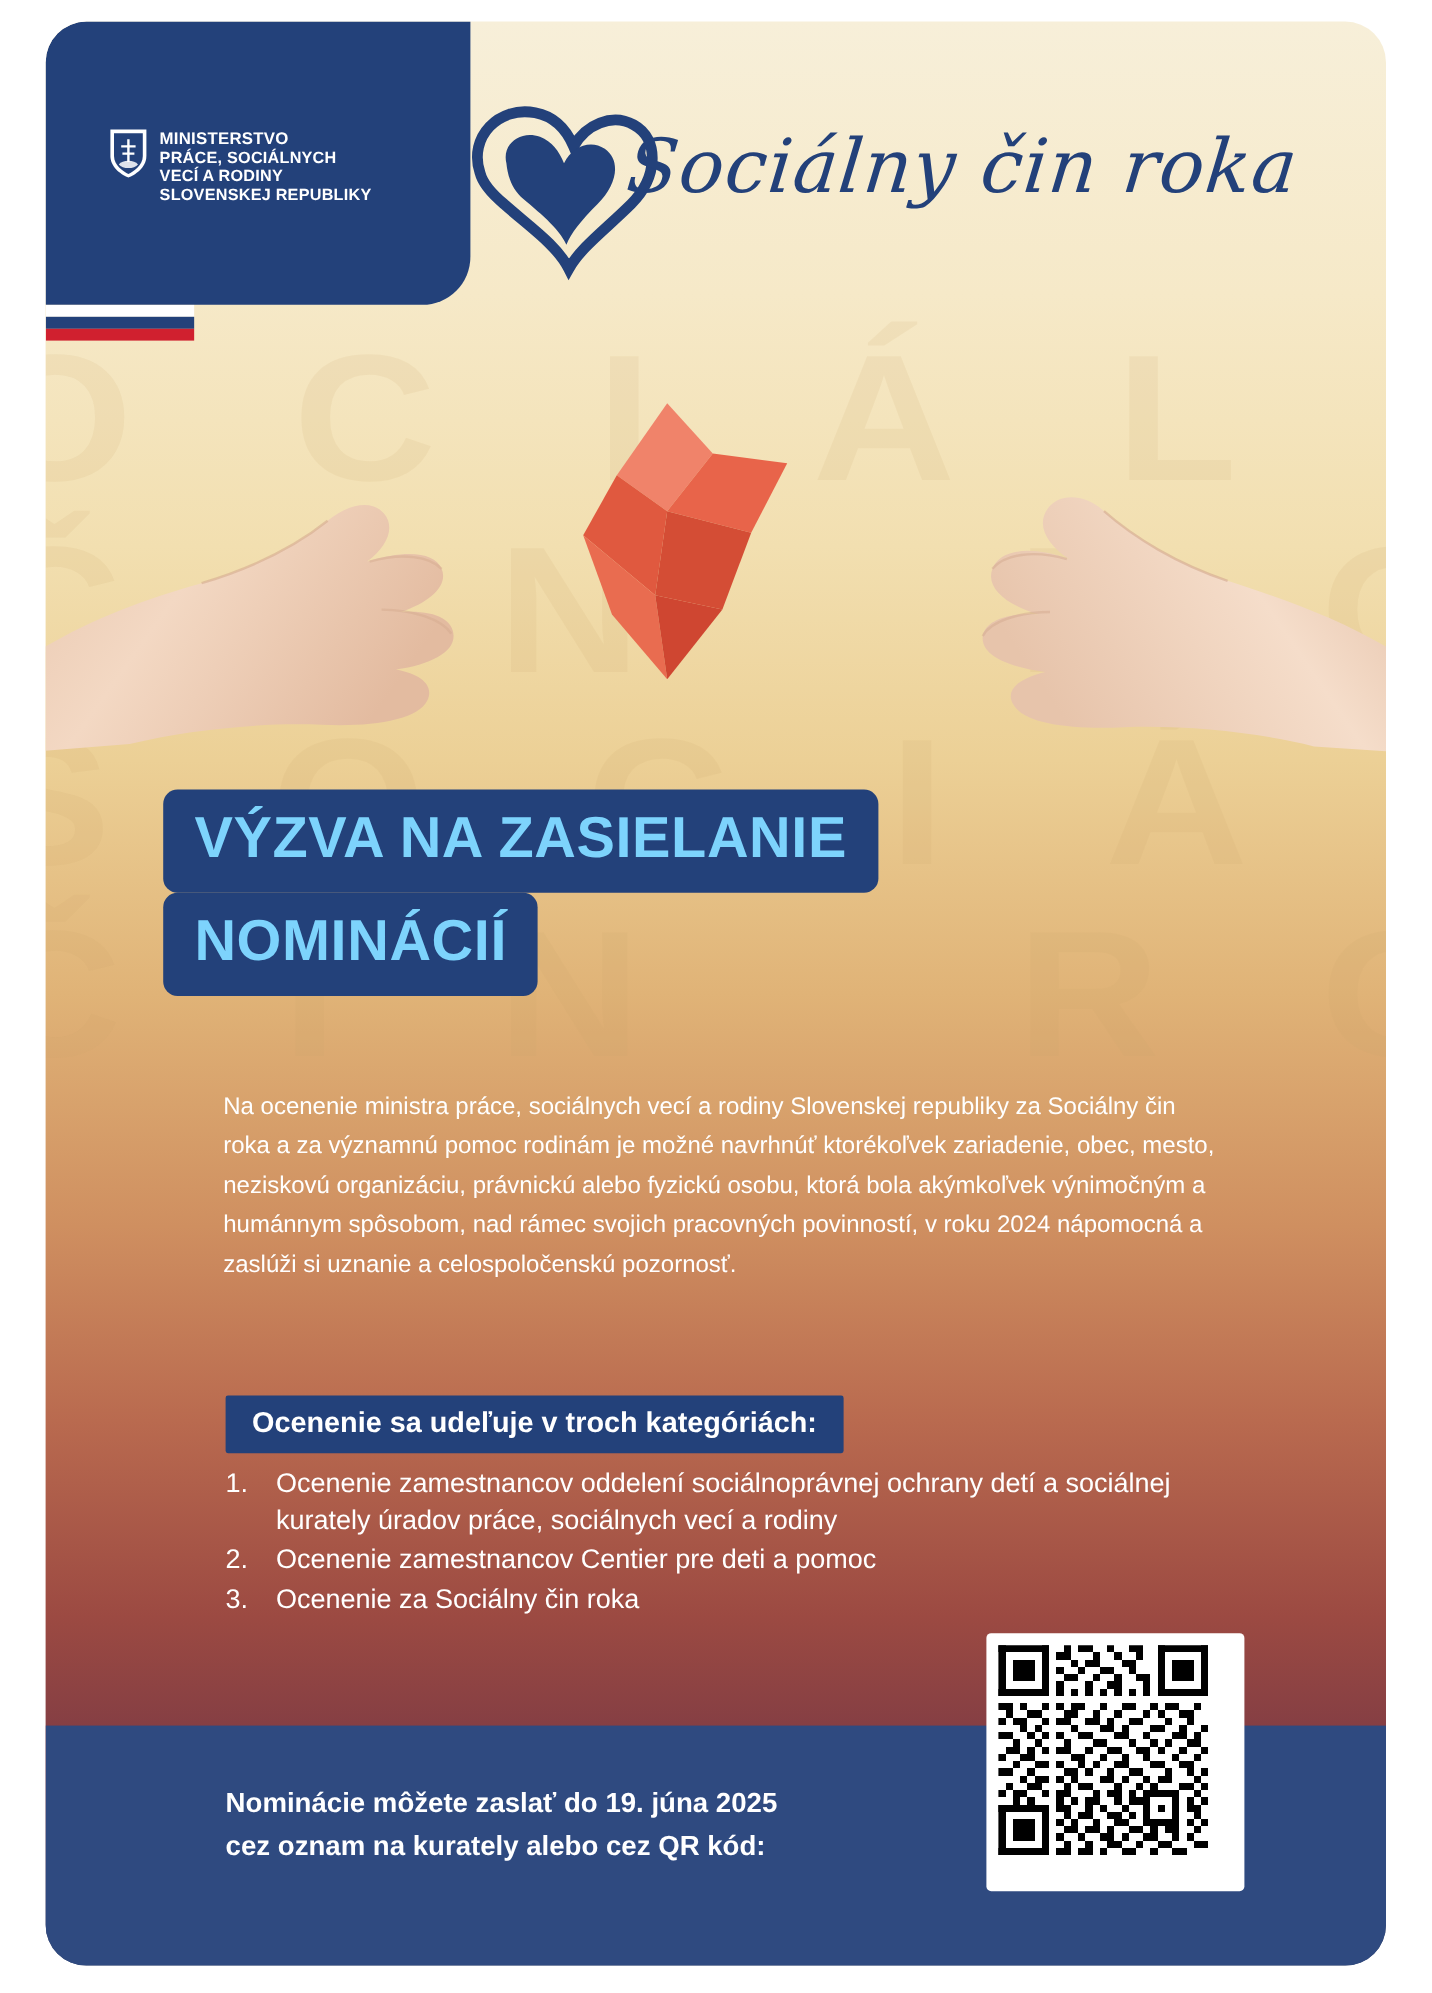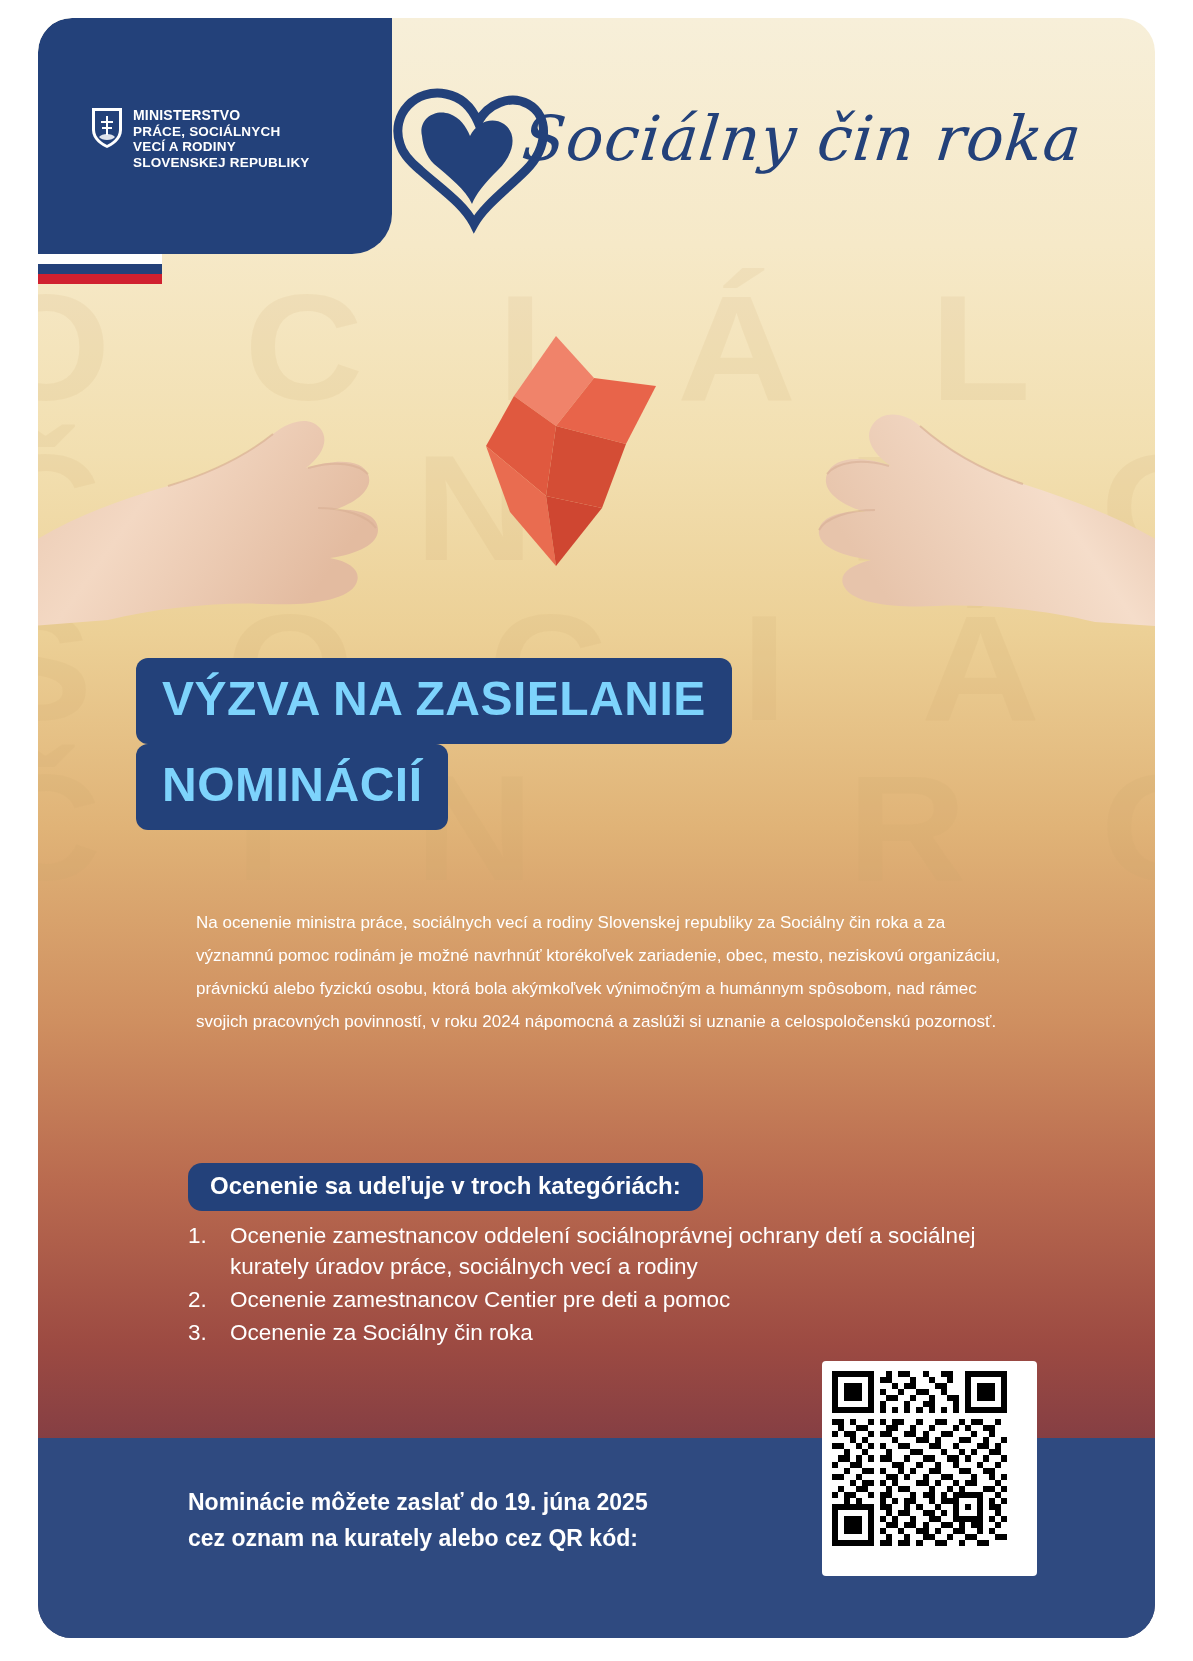--- a/index.html
+++ b/index.html
@@ -165,40 +165,40 @@
     padding: 10px 26px 14px 26px;
     border-radius: 12px;
     line-height: 62px;
     margin-bottom: 0;
     white-space: nowrap;
   }
 
   
   .body-copy {
     position: absolute;
-    left: 158px;
+    left: 148px;
     top: 888px;
     width: 830px;
     color: #ffffff;
-    font-size: 17px;
+    font-size: 20px;
     line-height: 33px;
     z-index: 5;
   }
 
   
   .cat-heading {
     position: absolute;
     left: 150px;
     top: 1145px;
     background: #23417a;
     color: #ffffff;
     font-size: 24px;
     font-weight: bold;
     padding: 9px 22px 11px 22px;
-    border-radius: 14px;
+    border-radius: 2px;
     z-index: 5;
     white-space: nowrap;
   }
   .cat-list {
     position: absolute;
     left: 150px;
     top: 1202px;
     width: 820px;
     color: #ffffff;
     font-size: 22.5px;

